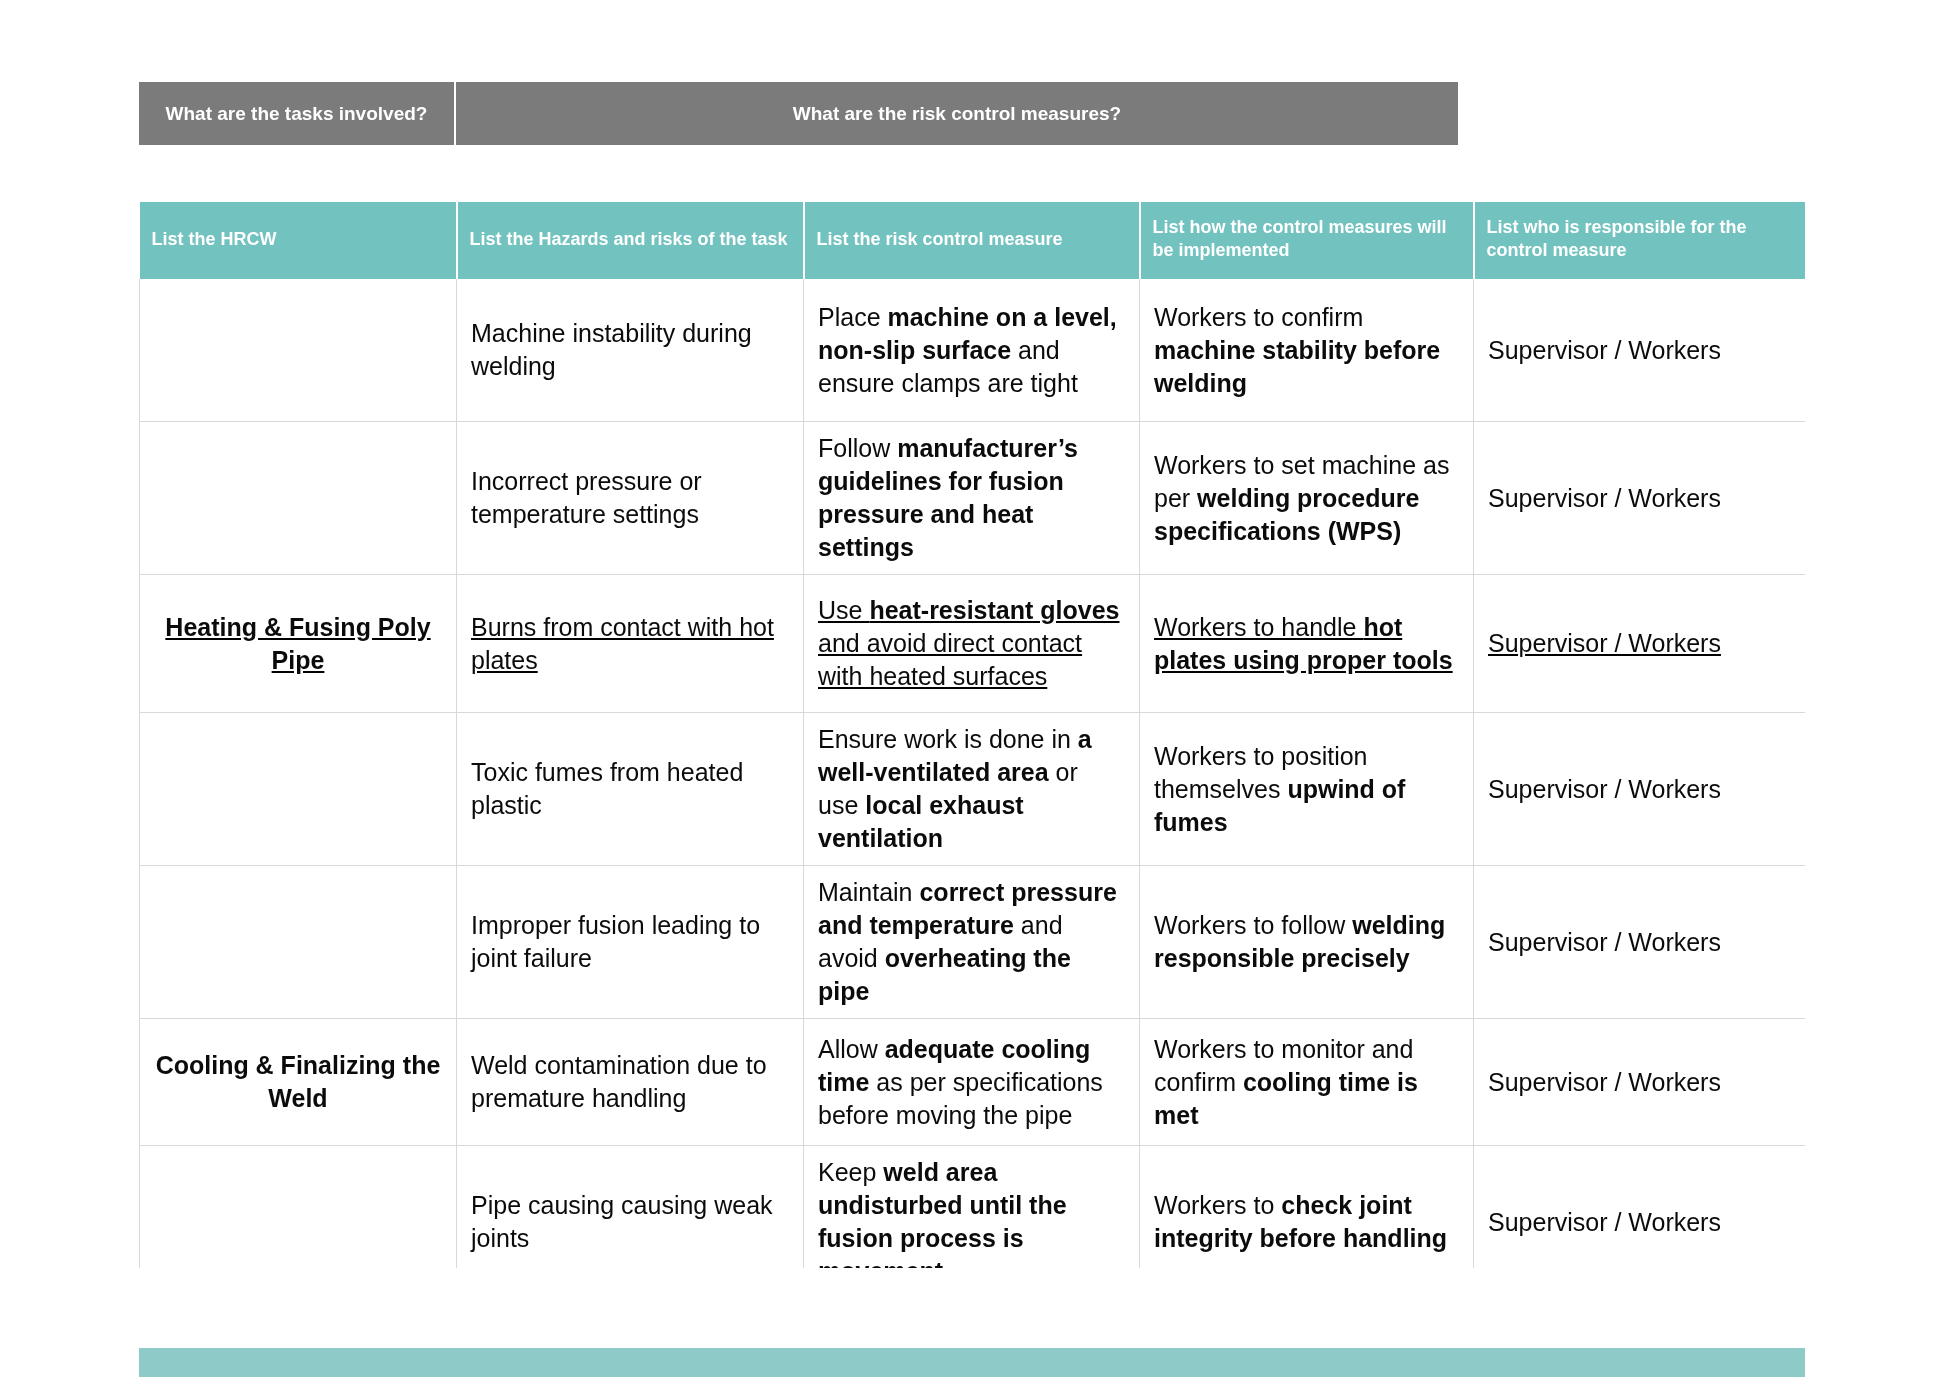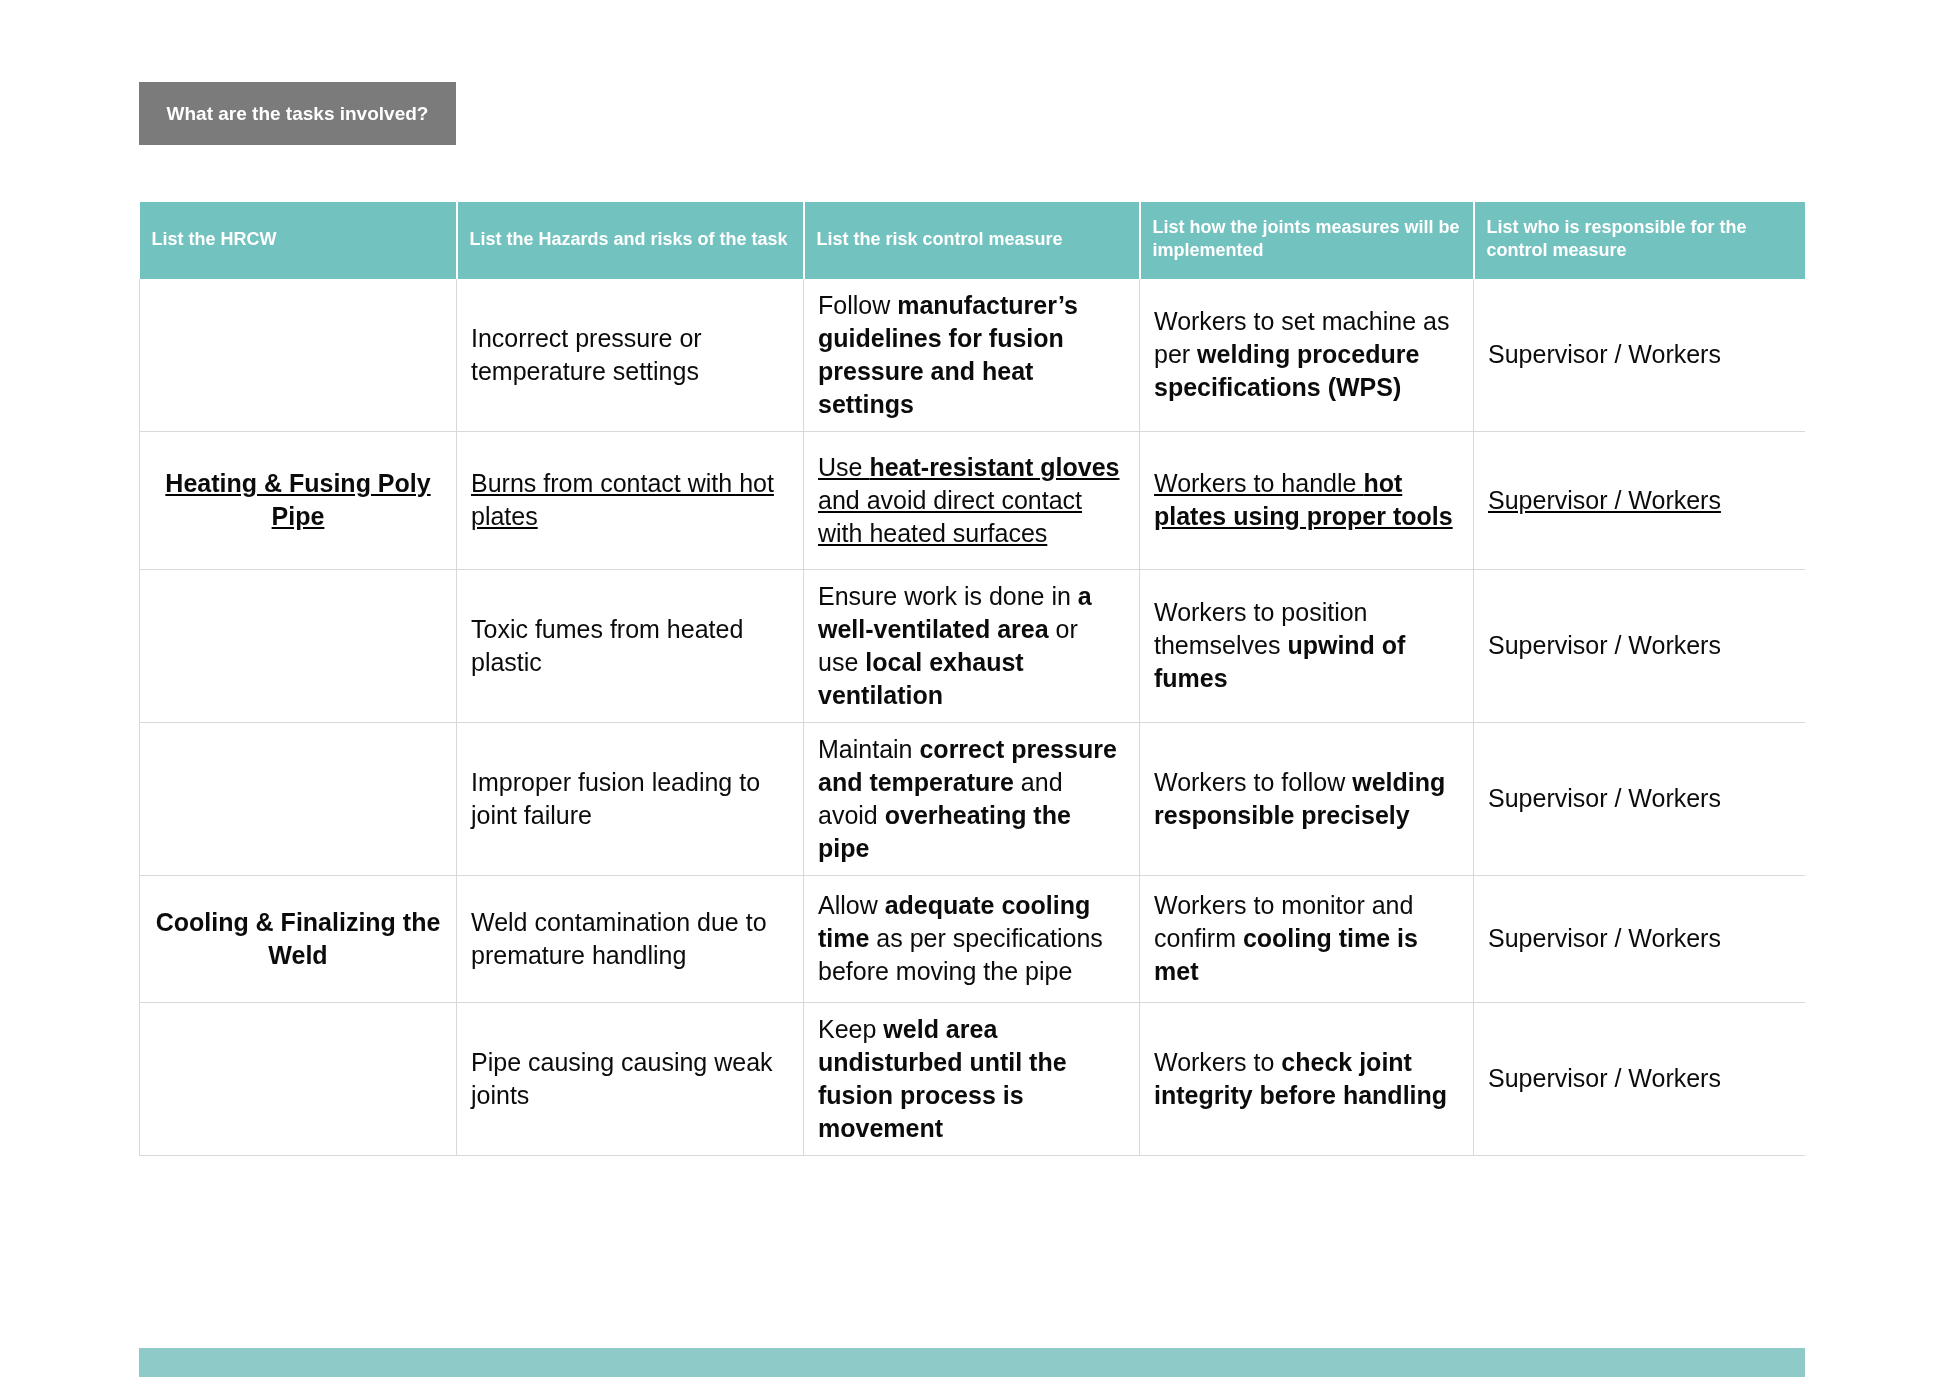--- a/index.html
+++ b/index.html
@@ -94,41 +94,49 @@
     background:#8ecac7;
   }
 </style>
 </head>
 <body>
 
 <div class="page">
 
   <div class="group-header">
     <div class="group-cell" style="width:317px">What are the tasks involved?</div>
+    <div class="group-cell" style="width:1002px">What are the risk control measures?</div>
   </div>
 
   <div class="tbl-wrap">
     <table class="main">
       <colgroup>
         <col style="width:317px">
         <col style="width:347px">
         <col style="width:336px">
         <col style="width:334px">
         <col style="width:332px">
       </colgroup>
       <thead>
         <tr>
           <th>List the HRCW</th>
           <th>List the Hazards and risks of the task</th>
           <th>List the risk control measure</th>
-          <th>List how the joints measures will be implemented</th>
+          <th>List how the control measures will be implemented</th>
           <th>List who is responsible for the control measure</th>
         </tr>
       </thead>
       <tbody id="tbody">
+          <tr style="height: 143px;">
+            <td class="c-hrcw"></td>
+            <td class="c-hazard">Machine instability during welding</td>
+            <td class="c-control">Place <b>machine on a level, non-slip surface</b> and ensure clamps are tight</td>
+            <td class="c-impl">Workers to confirm <b>machine stability before welding</b></td>
+            <td class="c-resp">Supervisor / Workers</td>
+          </tr>
           <tr style="height: 137px;">
             <td class="c-hrcw"></td>
             <td class="c-hazard">Incorrect pressure or temperature settings</td>
             <td class="c-control">Follow <b>manufacturer’s guidelines for fusion pressure and heat settings</b></td>
             <td class="c-impl">Workers to set machine as per <b>welding procedure specifications (WPS)</b></td>
             <td class="c-resp">Supervisor / Workers</td>
           </tr>
           <tr style="height: 138px; text-decoration: underline;">
             <td class="c-hrcw">Heating &amp; Fusing Poly Pipe</td>
             <td class="c-hazard">Burns from contact with hot plates</td>

